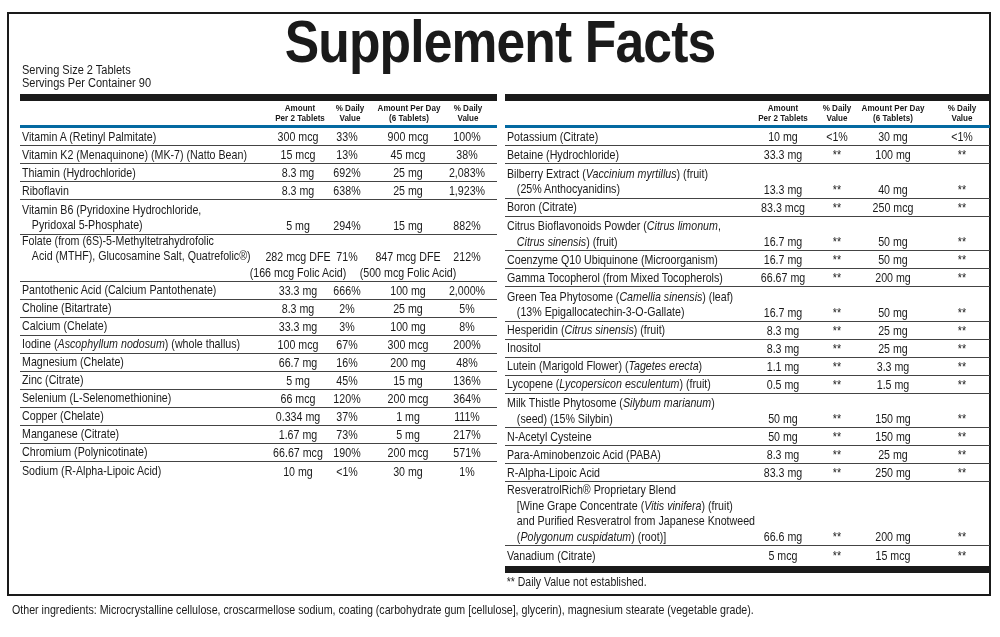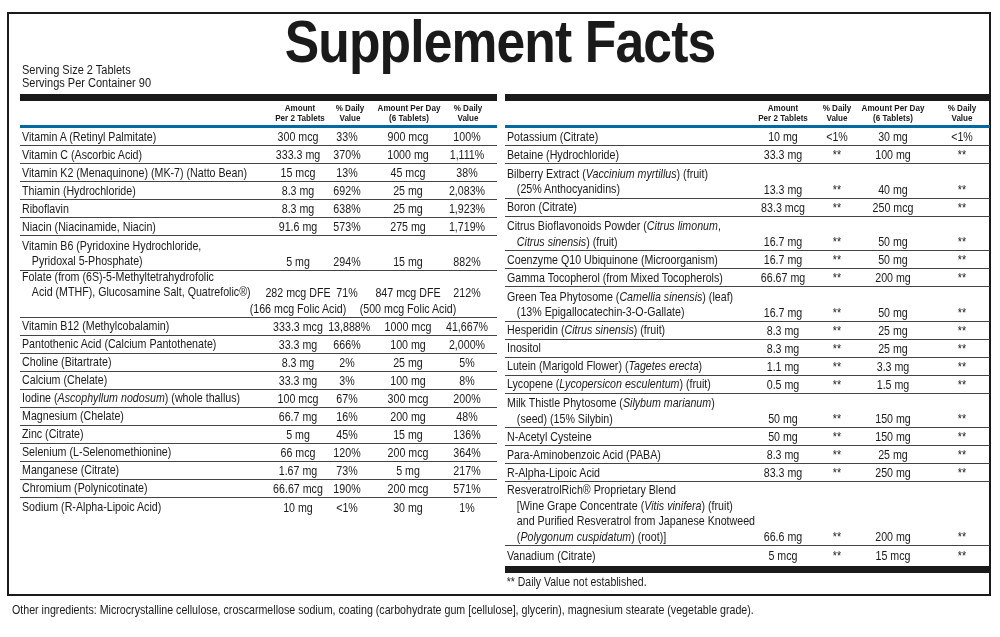--- a/index.html
+++ b/index.html
@@ -59,53 +59,39 @@
   </div>
   <div id="left-body">
       <div class="row h1">
         <div class="cname"><span>Vitamin A (Retinyl Palmitate)</span></div>
         <div class="cval" style="left:213px;width:130px;">300 mcg</div>
         <div class="cval" style="left:304px;width:46px;">33%</div>
         <div class="cval" style="left:328px;width:120px;">900 mcg</div>
         <div class="cval" style="left:419px;width:56px;">100%</div>
       </div>
       <div class="row h1">
-        <div class="cname"><span>Vitamin C (Ascorbic Acid)</span></div>
-        <div class="cval" style="left:213px;width:130px;">333.3 mg</div>
-        <div class="cval" style="left:304px;width:46px;">370%</div>
-        <div class="cval" style="left:328px;width:120px;">1000 mg</div>
-        <div class="cval" style="left:419px;width:56px;">1,111%</div>
-      </div>
-      <div class="row h1">
         <div class="cname"><span>Vitamin K2 (Menaquinone) (MK-7) (Natto Bean)</span></div>
         <div class="cval" style="left:213px;width:130px;">15 mcg</div>
         <div class="cval" style="left:304px;width:46px;">13%</div>
         <div class="cval" style="left:328px;width:120px;">45 mcg</div>
         <div class="cval" style="left:419px;width:56px;">38%</div>
       </div>
       <div class="row h1">
         <div class="cname"><span>Thiamin (Hydrochloride)</span></div>
         <div class="cval" style="left:213px;width:130px;">8.3 mg</div>
         <div class="cval" style="left:304px;width:46px;">692%</div>
         <div class="cval" style="left:328px;width:120px;">25 mg</div>
         <div class="cval" style="left:419px;width:56px;">2,083%</div>
       </div>
       <div class="row h1">
         <div class="cname"><span>Riboflavin</span></div>
         <div class="cval" style="left:213px;width:130px;">8.3 mg</div>
         <div class="cval" style="left:304px;width:46px;">638%</div>
         <div class="cval" style="left:328px;width:120px;">25 mg</div>
         <div class="cval" style="left:419px;width:56px;">1,923%</div>
-      </div>
-      <div class="row h1">
-        <div class="cname"><span>Niacin (Niacinamide, Niacin)</span></div>
-        <div class="cval" style="left:213px;width:130px;">91.6 mg</div>
-        <div class="cval" style="left:304px;width:46px;">573%</div>
-        <div class="cval" style="left:328px;width:120px;">275 mg</div>
-        <div class="cval" style="left:419px;width:56px;">1,719%</div>
       </div>
       <div class="row h2">
         <div class="cname">
           <span style="display: block;">Vitamin B6 (Pyridoxine Hydrochloride,</span>
           <span class="ind">Pyridoxal 5-Phosphate)</span>
         </div>
         <div class="cval" style="left:213px;width:130px;">5 mg</div>
         <div class="cval" style="left:304px;width:46px;">294%</div>
         <div class="cval" style="left:328px;width:120px;">15 mg</div>
         <div class="cval" style="left:419px;width:56px;">882%</div>
@@ -116,27 +102,20 @@
           <span class="ind">Acid (MTHF), Glucosamine Salt, Quatrefolic®)</span>
         </div>
         <div class="cval" style="left: 213px; width: 130px; bottom: 17px;">282 mcg DFE</div>
         <div class="cval" style="left: 304px; width: 46px; bottom: 17px;">71%</div>
         <div class="cval" style="left: 328px; width: 120px; bottom: 17px;">847 mcg DFE</div>
         <div class="cval" style="left: 419px; width: 56px; bottom: 17px;">212%</div>
         <div class="cval" style="left: 208px; width: 140px; bottom: 1px;">(166 mcg Folic Acid)</div>
         <div class="cval" style="left: 318px; width: 140px; bottom: 1px;">(500 mcg Folic Acid)</div>
       </div>
       <div class="row h1">
-        <div class="cname"><span>Vitamin B12 (Methylcobalamin)</span></div>
-        <div class="cval" style="left:213px;width:130px;">333.3 mcg</div>
-        <div class="cval" style="left:304px;width:46px;">13,888%</div>
-        <div class="cval" style="left:328px;width:120px;">1000 mcg</div>
-        <div class="cval" style="left:419px;width:56px;">41,667%</div>
-      </div>
-      <div class="row h1">
         <div class="cname"><span>Pantothenic Acid (Calcium Pantothenate)</span></div>
         <div class="cval" style="left:213px;width:130px;">33.3 mg</div>
         <div class="cval" style="left:304px;width:46px;">666%</div>
         <div class="cval" style="left:328px;width:120px;">100 mg</div>
         <div class="cval" style="left:419px;width:56px;">2,000%</div>
       </div>
       <div class="row h1">
         <div class="cname"><span>Choline (Bitartrate)</span></div>
         <div class="cval" style="left:213px;width:130px;">8.3 mg</div>
         <div class="cval" style="left:304px;width:46px;">2%</div>
@@ -170,20 +149,27 @@
         <div class="cval" style="left:304px;width:46px;">45%</div>
         <div class="cval" style="left:328px;width:120px;">15 mg</div>
         <div class="cval" style="left:419px;width:56px;">136%</div>
       </div>
       <div class="row h1">
         <div class="cname"><span>Selenium (L-Selenomethionine)</span></div>
         <div class="cval" style="left:213px;width:130px;">66 mcg</div>
         <div class="cval" style="left:304px;width:46px;">120%</div>
         <div class="cval" style="left:328px;width:120px;">200 mcg</div>
         <div class="cval" style="left:419px;width:56px;">364%</div>
+      </div>
+      <div class="row h1">
+        <div class="cname"><span>Copper (Chelate)</span></div>
+        <div class="cval" style="left:213px;width:130px;">0.334 mg</div>
+        <div class="cval" style="left:304px;width:46px;">37%</div>
+        <div class="cval" style="left:328px;width:120px;">1 mg</div>
+        <div class="cval" style="left:419px;width:56px;">111%</div>
       </div>
       <div class="row h1">
         <div class="cname"><span>Manganese (Citrate)</span></div>
         <div class="cval" style="left:213px;width:130px;">1.67 mg</div>
         <div class="cval" style="left:304px;width:46px;">73%</div>
         <div class="cval" style="left:328px;width:120px;">5 mg</div>
         <div class="cval" style="left:419px;width:56px;">217%</div>
       </div>
       <div class="row h1">
         <div class="cname"><span>Chromium (Polynicotinate)</span></div>

